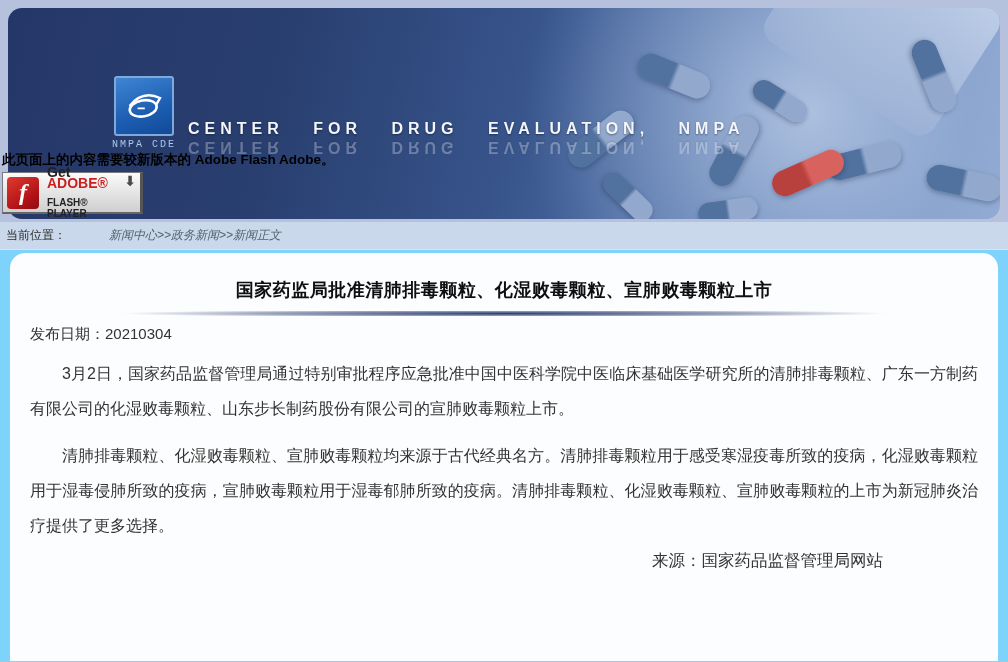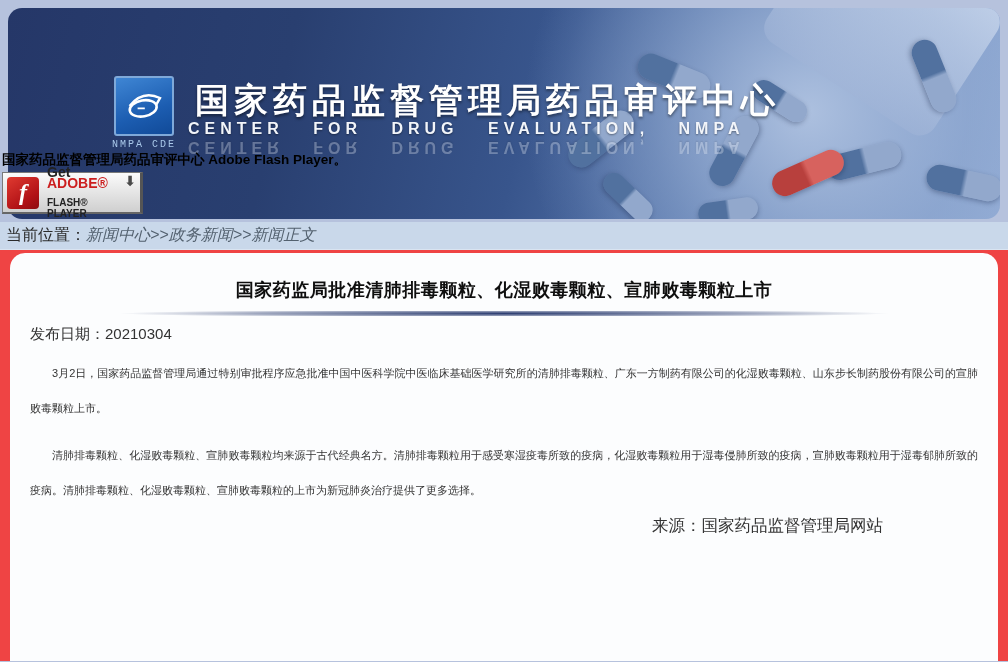--- a/index.html
+++ b/index.html
@@ -81,43 +81,43 @@
   }
   .flash-btn-text { margin-left: 8px; line-height: 11px; }
   .flash-btn-text .l1 { font-size: 14px; font-weight: bold; color: #222; }
   .flash-btn-text .l1 .brand { color: #cc1f1f; }
   .flash-btn-text .l2 { font-size: 10px; font-weight: bold; color: #222; margin-top: 8px; }
   .flash-arrow { margin-left: auto; align-self: flex-start; color: #4a4a4a; font-size: 14px; font-weight: bold; line-height: 12px; }
 
   
   .breadcrumb {
     height: 28px; background: #c9d8ea; border-bottom: 1px solid #d9e4f1;
-    display: flex; align-items: center; padding-left: 6px; font-size: 16px;
+    display: flex; align-items: center; padding-left: 6px; font-size: 12px; gap: 43px;
   }
   .breadcrumb .bc-label { color: #2b2b2b; }
   .breadcrumb .bc-path { color: #53616f; cursor: pointer; font-style: italic; }
 
   
-  .main { height: 411px; background: #ef4444; padding: 3px 10px 0; }
+  .main { height: 411px; background: #7dd3fc; padding: 3px 10px 0; }
   .card {
     height: 100%; background: #fcfdfe;
     border-radius: 15px 15px 0 0;
     padding: 25px 20px 0;
   }
   .article-title {
     text-align: center; font-size: 18px; font-weight: bold; color: #0f0f0f;
     letter-spacing: 0.5px;
   }
   .title-divider {
     height: 5px; margin-top: 9px;
     background: radial-gradient(ellipse 52% 100% at 50% 50%, #2e3f72 0%, rgba(46,63,114,0.45) 50%, rgba(46,63,114,0) 78%);
   }
   .pub-date { text-align: left; font-size: 15px; color: #333; margin: 9px 0 10px; }
   .body-text p {
-    font-size: 11px; color: #333; line-height: 35px;
+    font-size: 16px; color: #333; line-height: 35px;
     text-indent: 2em; text-align: justify; margin-top: 12px;
   }
   .article-source {
     font-size: 16.5px; color: #333; line-height: 35px;
     text-align: right; padding-right: 95px;
   }
 </style>
 </head>
 <body>
 
@@ -145,26 +145,25 @@
         <div class="logo-box">
           <svg width="48" height="48" viewBox="0 0 60 60">
             <ellipse cx="29" cy="33" rx="17" ry="10" fill="none" stroke="#ffffff" stroke-width="3.2" transform="rotate(-10 29 33)"></ellipse>
             <path d="M12 30 Q 28 10 50 20 L 45 29" fill="none" stroke="#ffffff" stroke-width="3"></path>
             <path d="M22 33 h9" stroke="#ffffff" stroke-width="2.4"></path>
           </svg>
         </div>
         <div class="caption">NMPA CDE</div>
       </div>
 
-      <div class="banner-title-cn">国家药品监督管理局药品审评中心</div>
       <div class="banner-title-en">CENTER FOR DRUG EVALUATION, NMPA</div>
       <div class="banner-title-en-reflect">CENTER FOR DRUG EVALUATION, NMPA</div>
     </div>
 
-    <div class="flash-text">国家药品监督管理局药品审评中心 Adobe Flash Player。</div>
+    <div class="flash-text">此页面上的内容需要较新版本的 Adobe Flash Adobe。</div>
     <div class="flash-button">
       <div class="flash-logo">f</div>
       <div class="flash-btn-text">
         <div class="l1"><span>Get </span><span class="brand">ADOBE®</span></div>
         <div class="l2">FLASH® PLAYER</div>
       </div>
       <div class="flash-arrow">⬇</div>
     </div>
   </div>
 

